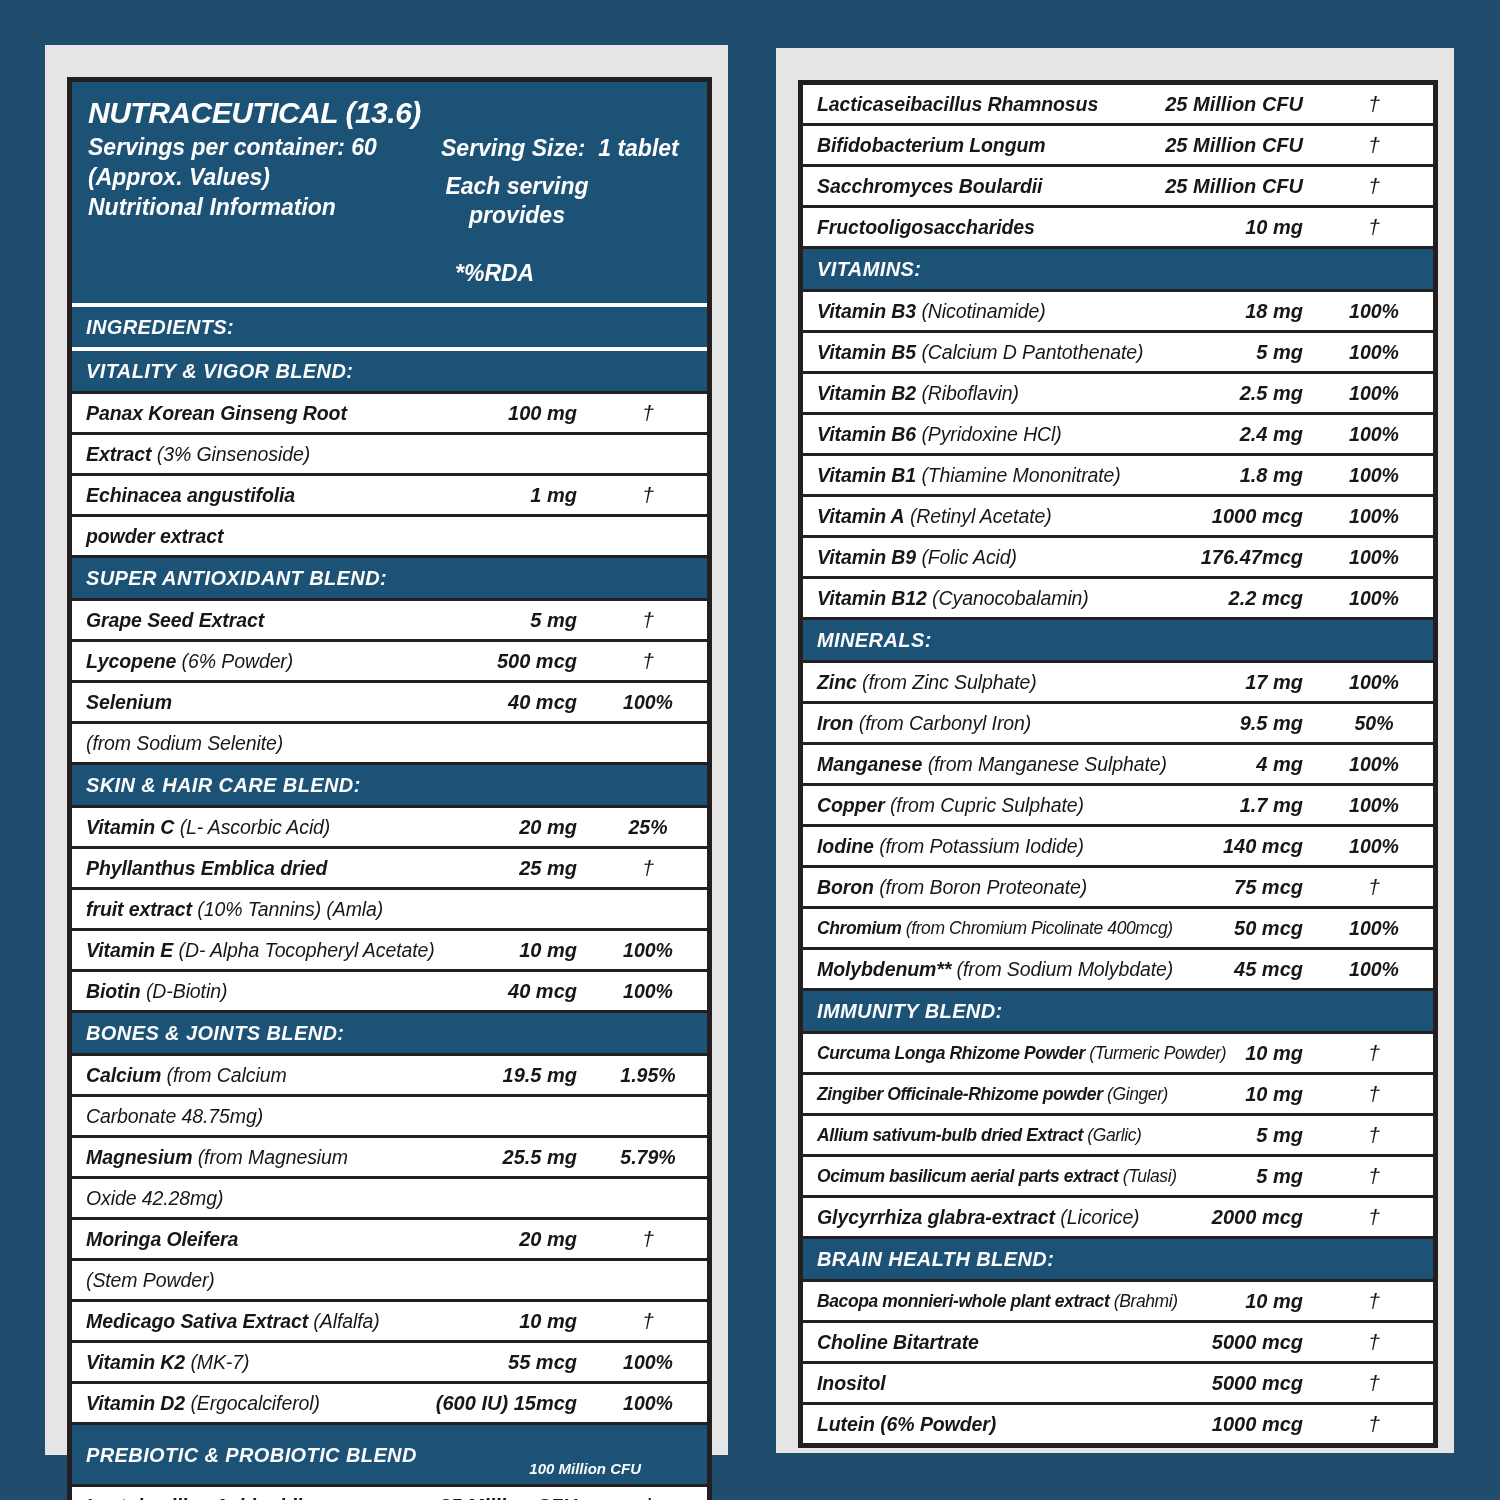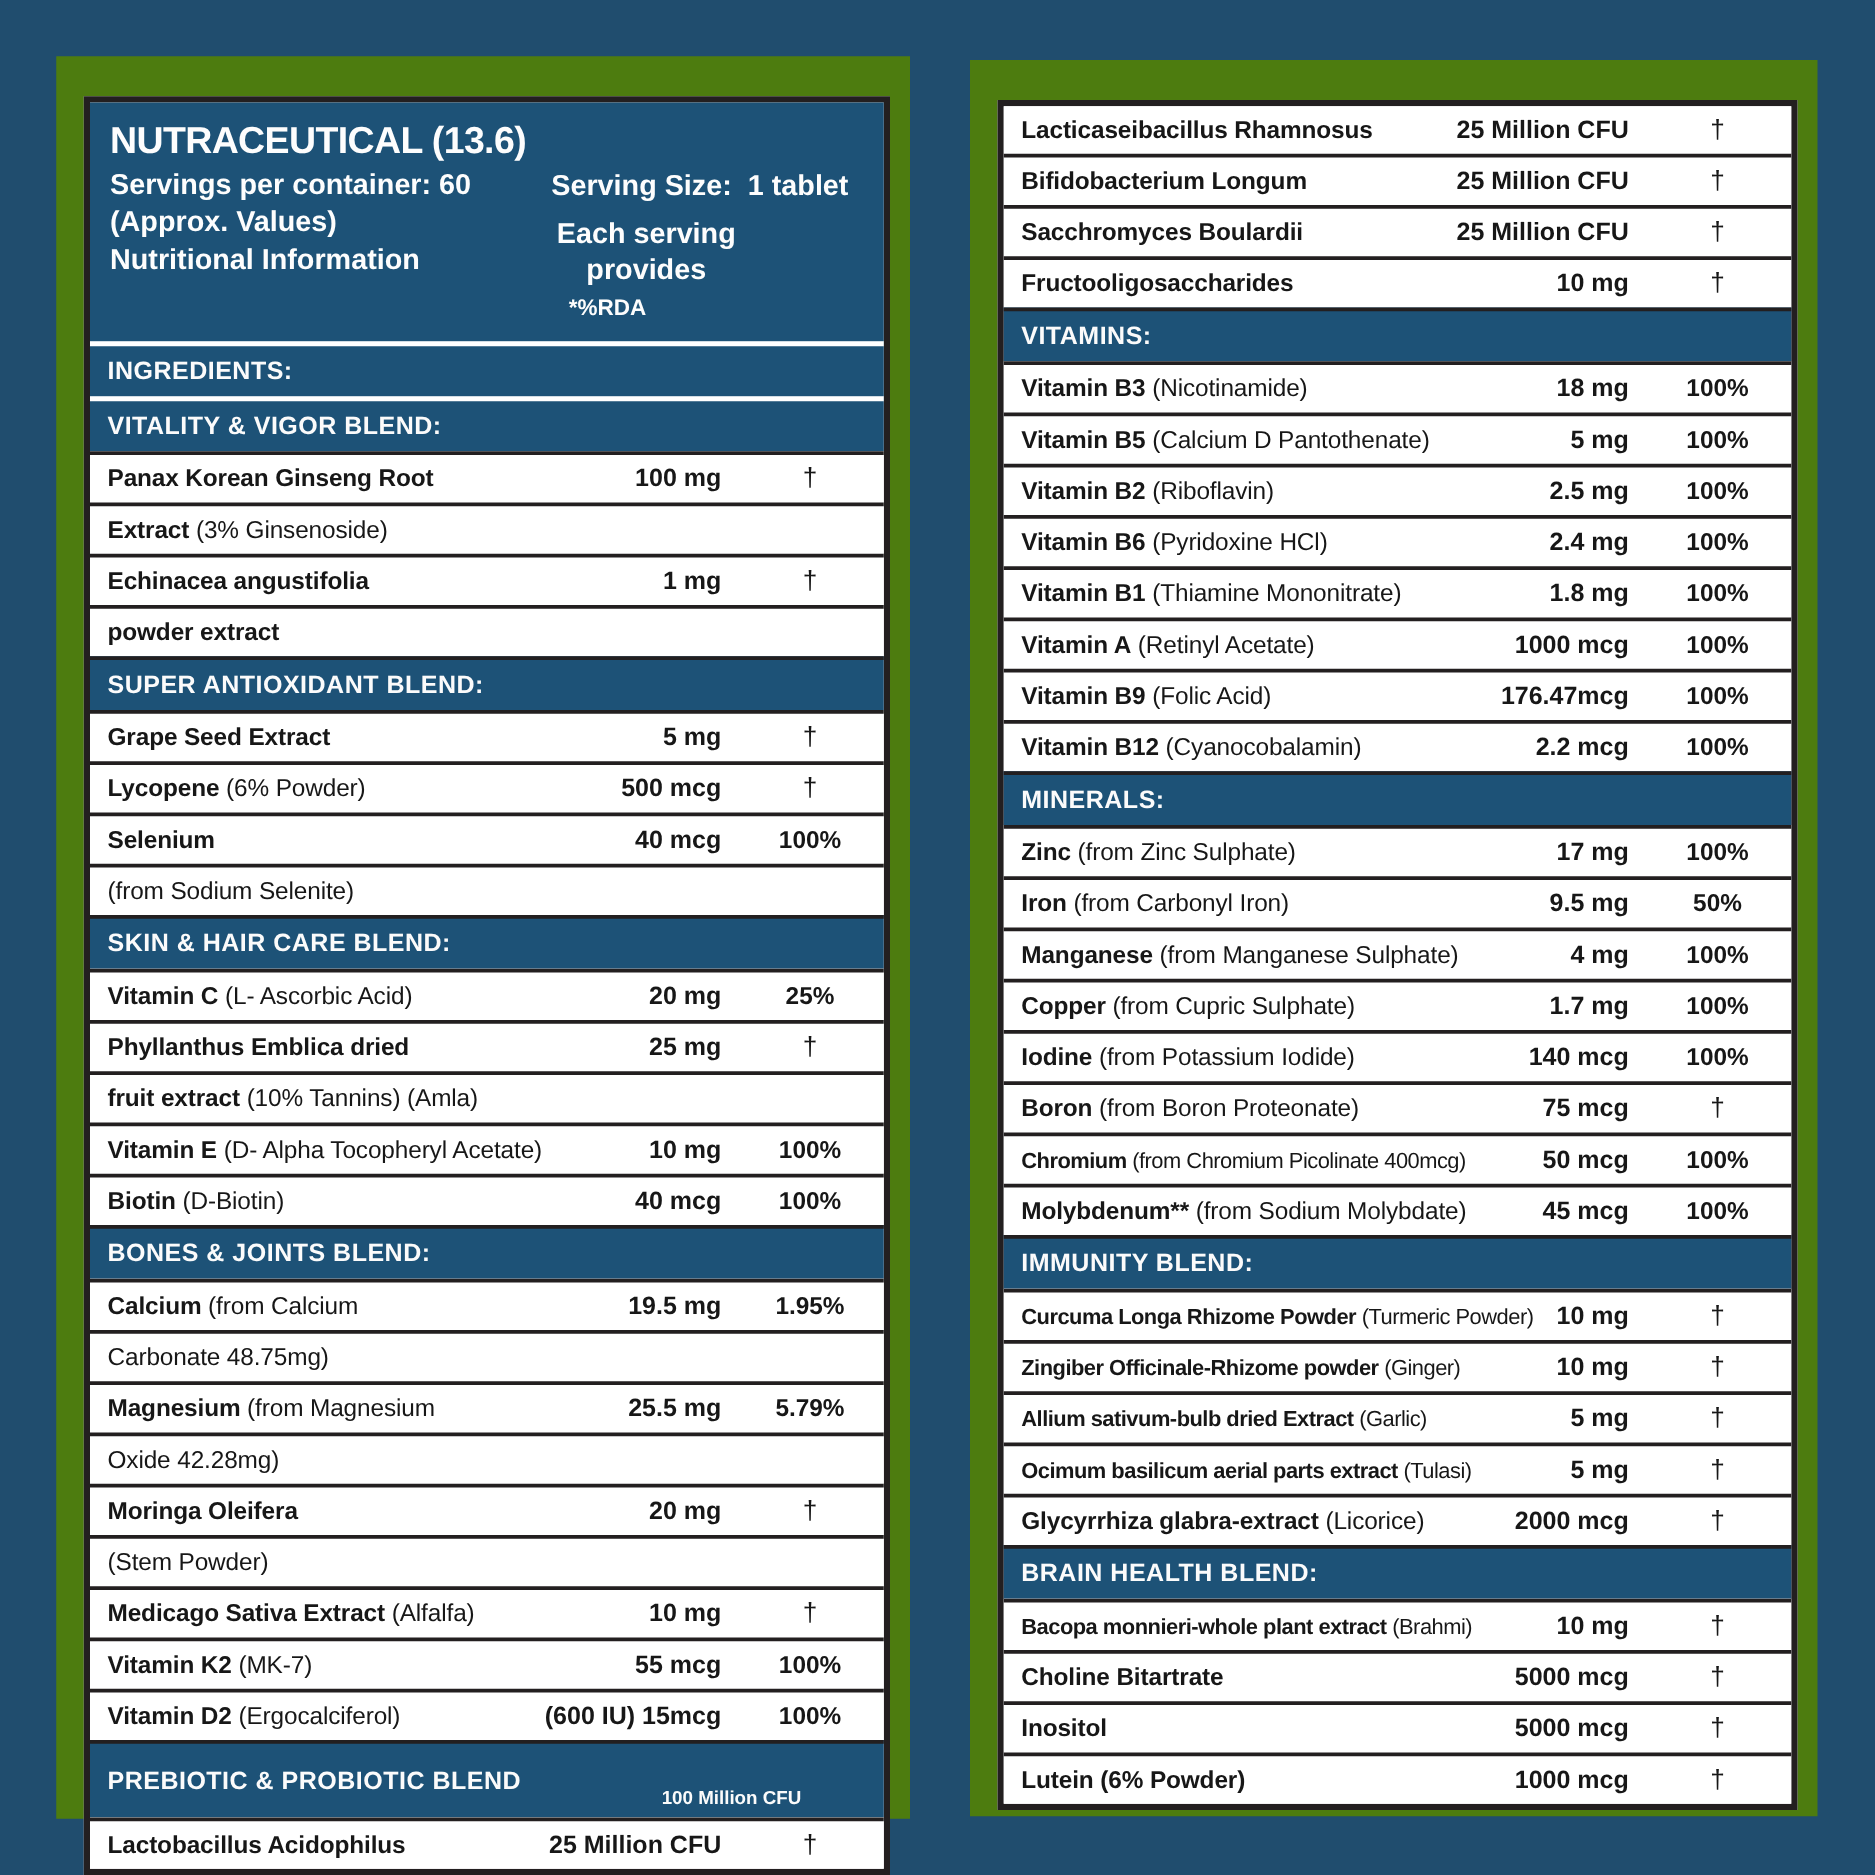--- a/index.html
+++ b/index.html
@@ -2,42 +2,42 @@
 <html><head>
 <meta charset="utf-8">
 <style>
   html,body { margin:0; padding:0; background:#204d6e; }
   .canvas {
     position:relative; width:1500px; height:1500px;
     background:#204d6e; overflow:hidden;
     font-family:"Liberation Sans","DejaVu Sans",sans-serif;
     color:#171717;
   }
-  .panel { position:absolute; background:#4d7c0f; }
+  .panel { position:absolute; background:#e5e5e5;font-style:italic; }
   .panel-left  { left:45px;  top:45px; width:683px; height:1410px; }
   .panel-right { left:776px; top:48px; width:678px; height:1405px; }
 
   .facts-table {
     position:absolute; left:22px; top:32px; right:16px;
     border:5px solid #231f20; background:#ffffff;
   }
 
   
   .facts-header {
     background:#1d5277; color:#fdfdfd;
     display:flex; padding:12px 14px 16px 16px;
   }
   .fh-left { flex:1 1 auto; }
   .fh-title { font-size:30px; font-weight:700; letter-spacing:-0.5px; line-height:38px; }
   .fh-line  { font-size:23px; font-weight:700; line-height:30px; }
   .fh-right { width:252px; flex:0 0 auto; padding-top:40px; }
   .fh-serving { font-size:23px; font-weight:700; line-height:28px; white-space:nowrap; }
   .fh-provides-row { display:flex; margin-top:10px;flex-direction:column; }
   .fh-each { width:152px; text-align:center; font-size:23px; font-weight:700; line-height:29px; }
-  .fh-rda  { font-size:18px; font-weight:700; margin-left:14px; padding-top:6px; }
+  .fh-rda  { font-size:23px; font-weight:700; margin-left:14px; padding-top:6px;margin-top:24px; }
 
   
   .bar {
     background:#1d5277; color:#fbfbfb;
     display:flex; align-items:center;
     padding:7px 14px; border-top:4px solid #ffffff;
     min-height:26px;
   }
   .bar-label { font-size:20px; font-weight:700; letter-spacing:0.4px; line-height:26px;text-align:center; }
   .bar-amount { margin-left:auto; padding-right:52px; font-size:15px; font-weight:700;margin-top:28px; }

